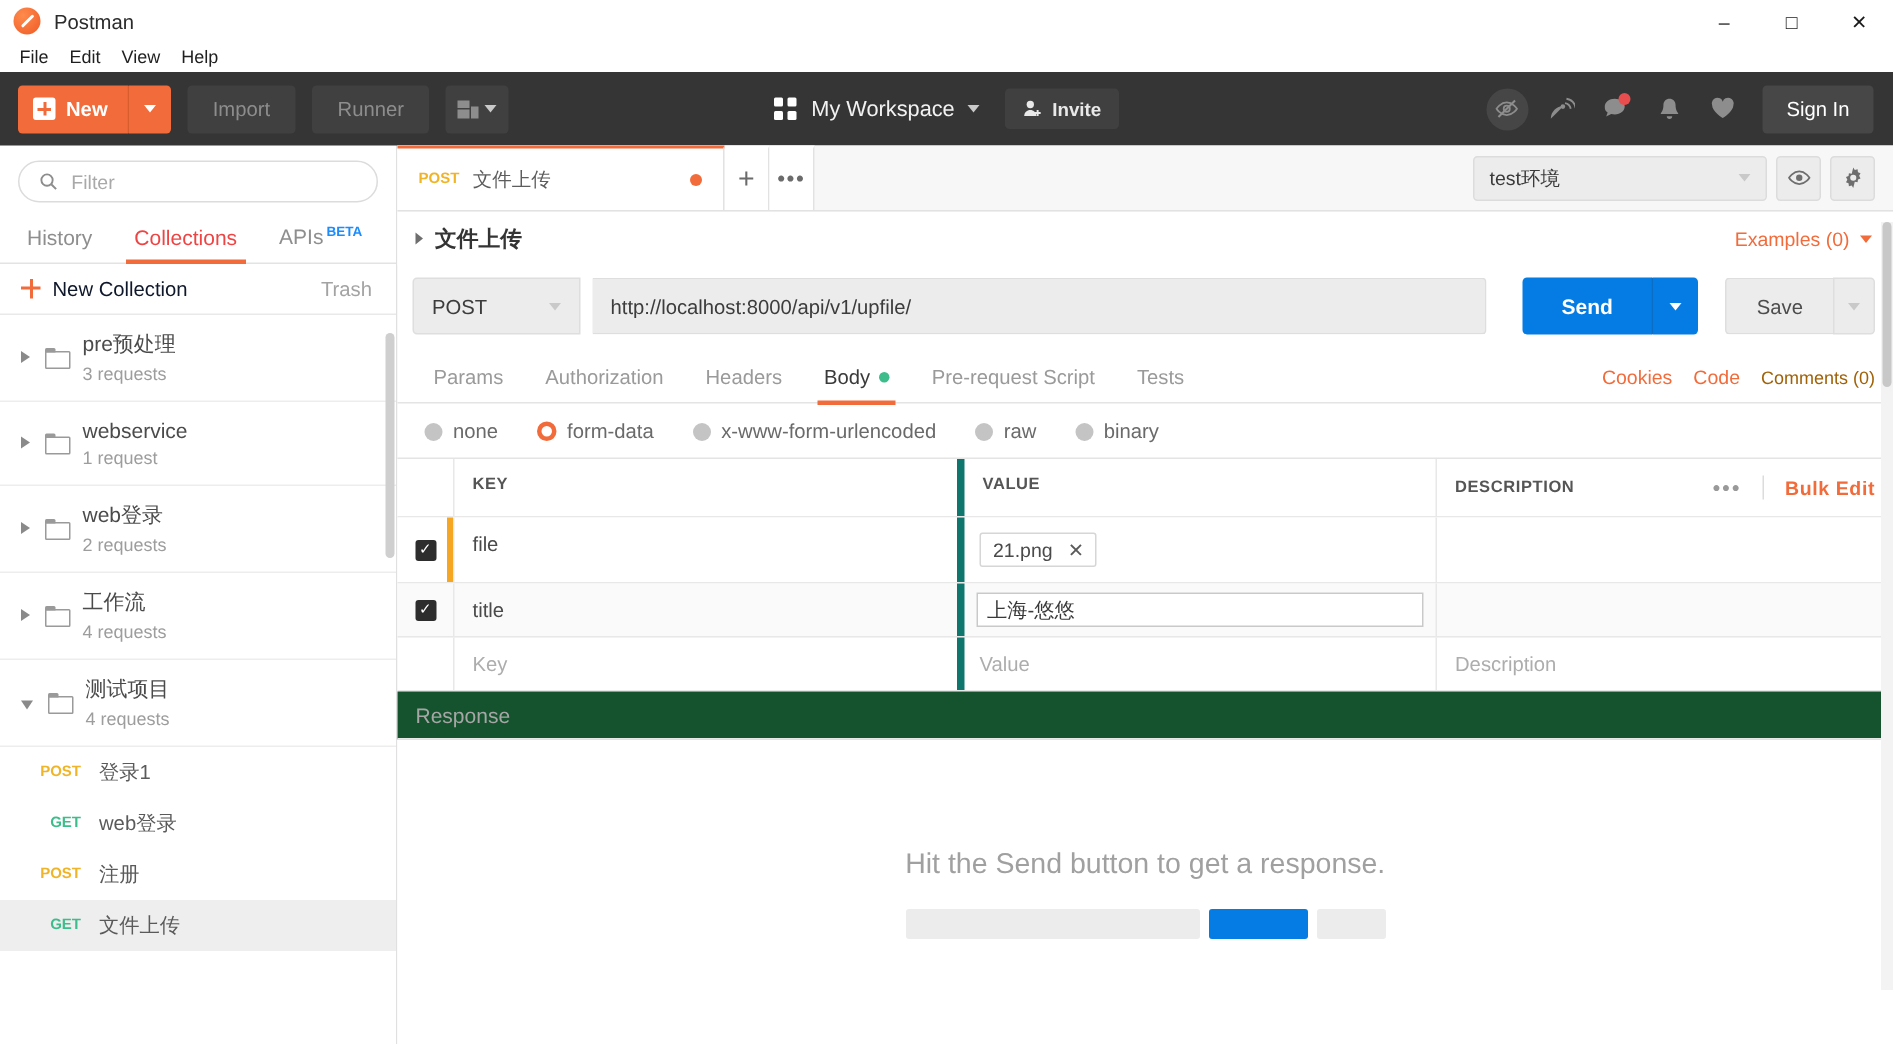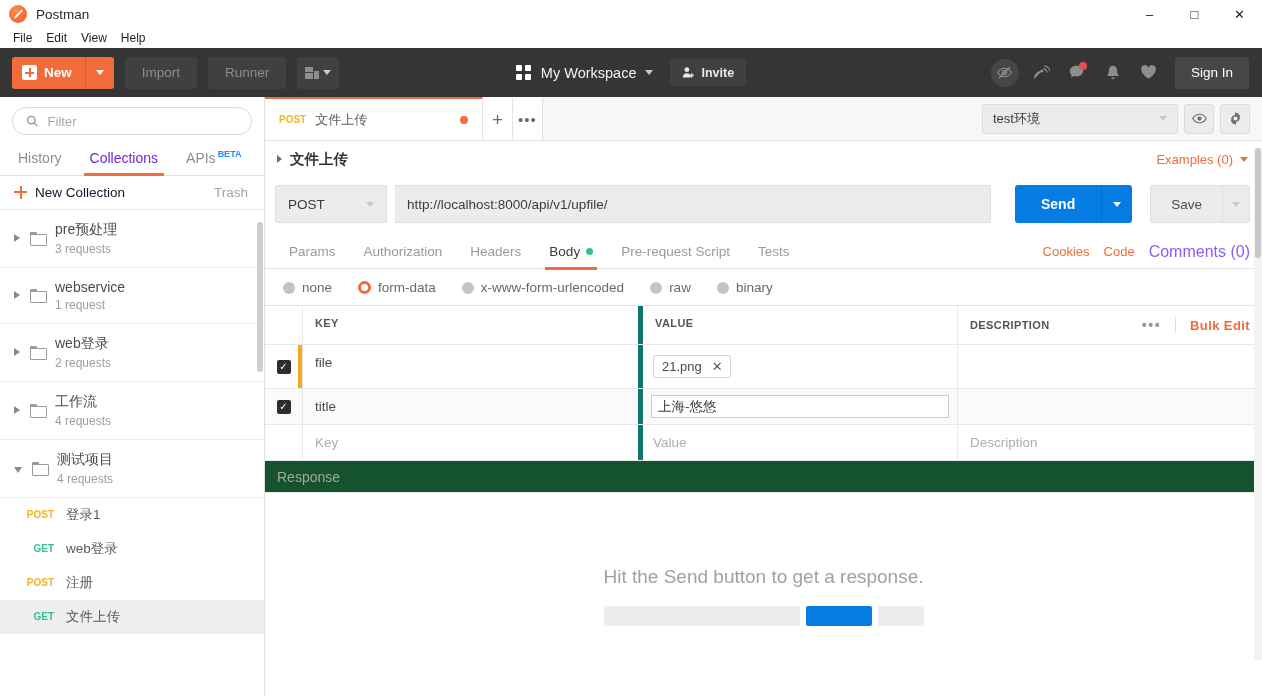--- a/index.html
+++ b/index.html
@@ -155,21 +155,21 @@
   }
   .filter-box input::placeholder { color: #a9a9a9; }
   .side-tabs {
     display: flex; align-items: flex-end; border-bottom: 1px solid #e3e3e3;
     padding: 0 4px;
   }
   .side-tab {
     font-size: 14px; color: #8e8e8e; padding: 6px 14px 9px 14px;
     position: relative; cursor: pointer;
   }
-  .side-tab.active { color: #6d28d9; }
+  .side-tab.active { color: #ef4444; }
   .side-tab.active::after {
     content: ""; position: absolute; left: 8px; right: 8px; bottom: -1px;
     height: 2.5px; background: #f26b3a;
   }
   .beta-badge {
     color: #1a8cff; font-size: 9px; font-weight: bold;
     vertical-align: super; margin-left: 2px;
   }
   .newcoll-row {
     display: flex; align-items: center; justify-content: space-between;
@@ -329,21 +329,21 @@
     display: flex; align-items: center; gap: 6px; position: relative; cursor: pointer;
   }
   .rtab.active { color: #3a3a3a; }
   .rtab.active::after {
     content: ""; position: absolute; left: 10px; right: 10px; bottom: -1px;
     height: 2.5px; background: #f26b3a;
   }
   .green-dot { width: 7px; height: 7px; border-radius: 50%; background: #3dbd8c; }
   .rtabs-right { margin-left: auto; display: flex; align-items: center; gap: 14px; }
   .link-orange { color: #f26b3a; font-size: 13px; cursor: pointer; }
-  .link-gray { color: #8b5cf6; font-size: 16px; cursor: pointer; }
+  .link-gray { color: #a16207; font-size: 12px; cursor: pointer; }
 
   .body-type-row {
     display: flex; align-items: center; gap: 6px; padding: 11px 10px 10px 10px;
   }
   .radio-opt {
     display: flex; align-items: center; gap: 7px; padding: 0 12px 0 8px; cursor: pointer;
   }
   .radio {
     width: 12px; height: 12px; border-radius: 50%; background: #c4c4c4; flex: none;
     display: flex; align-items: center; justify-content: center;

